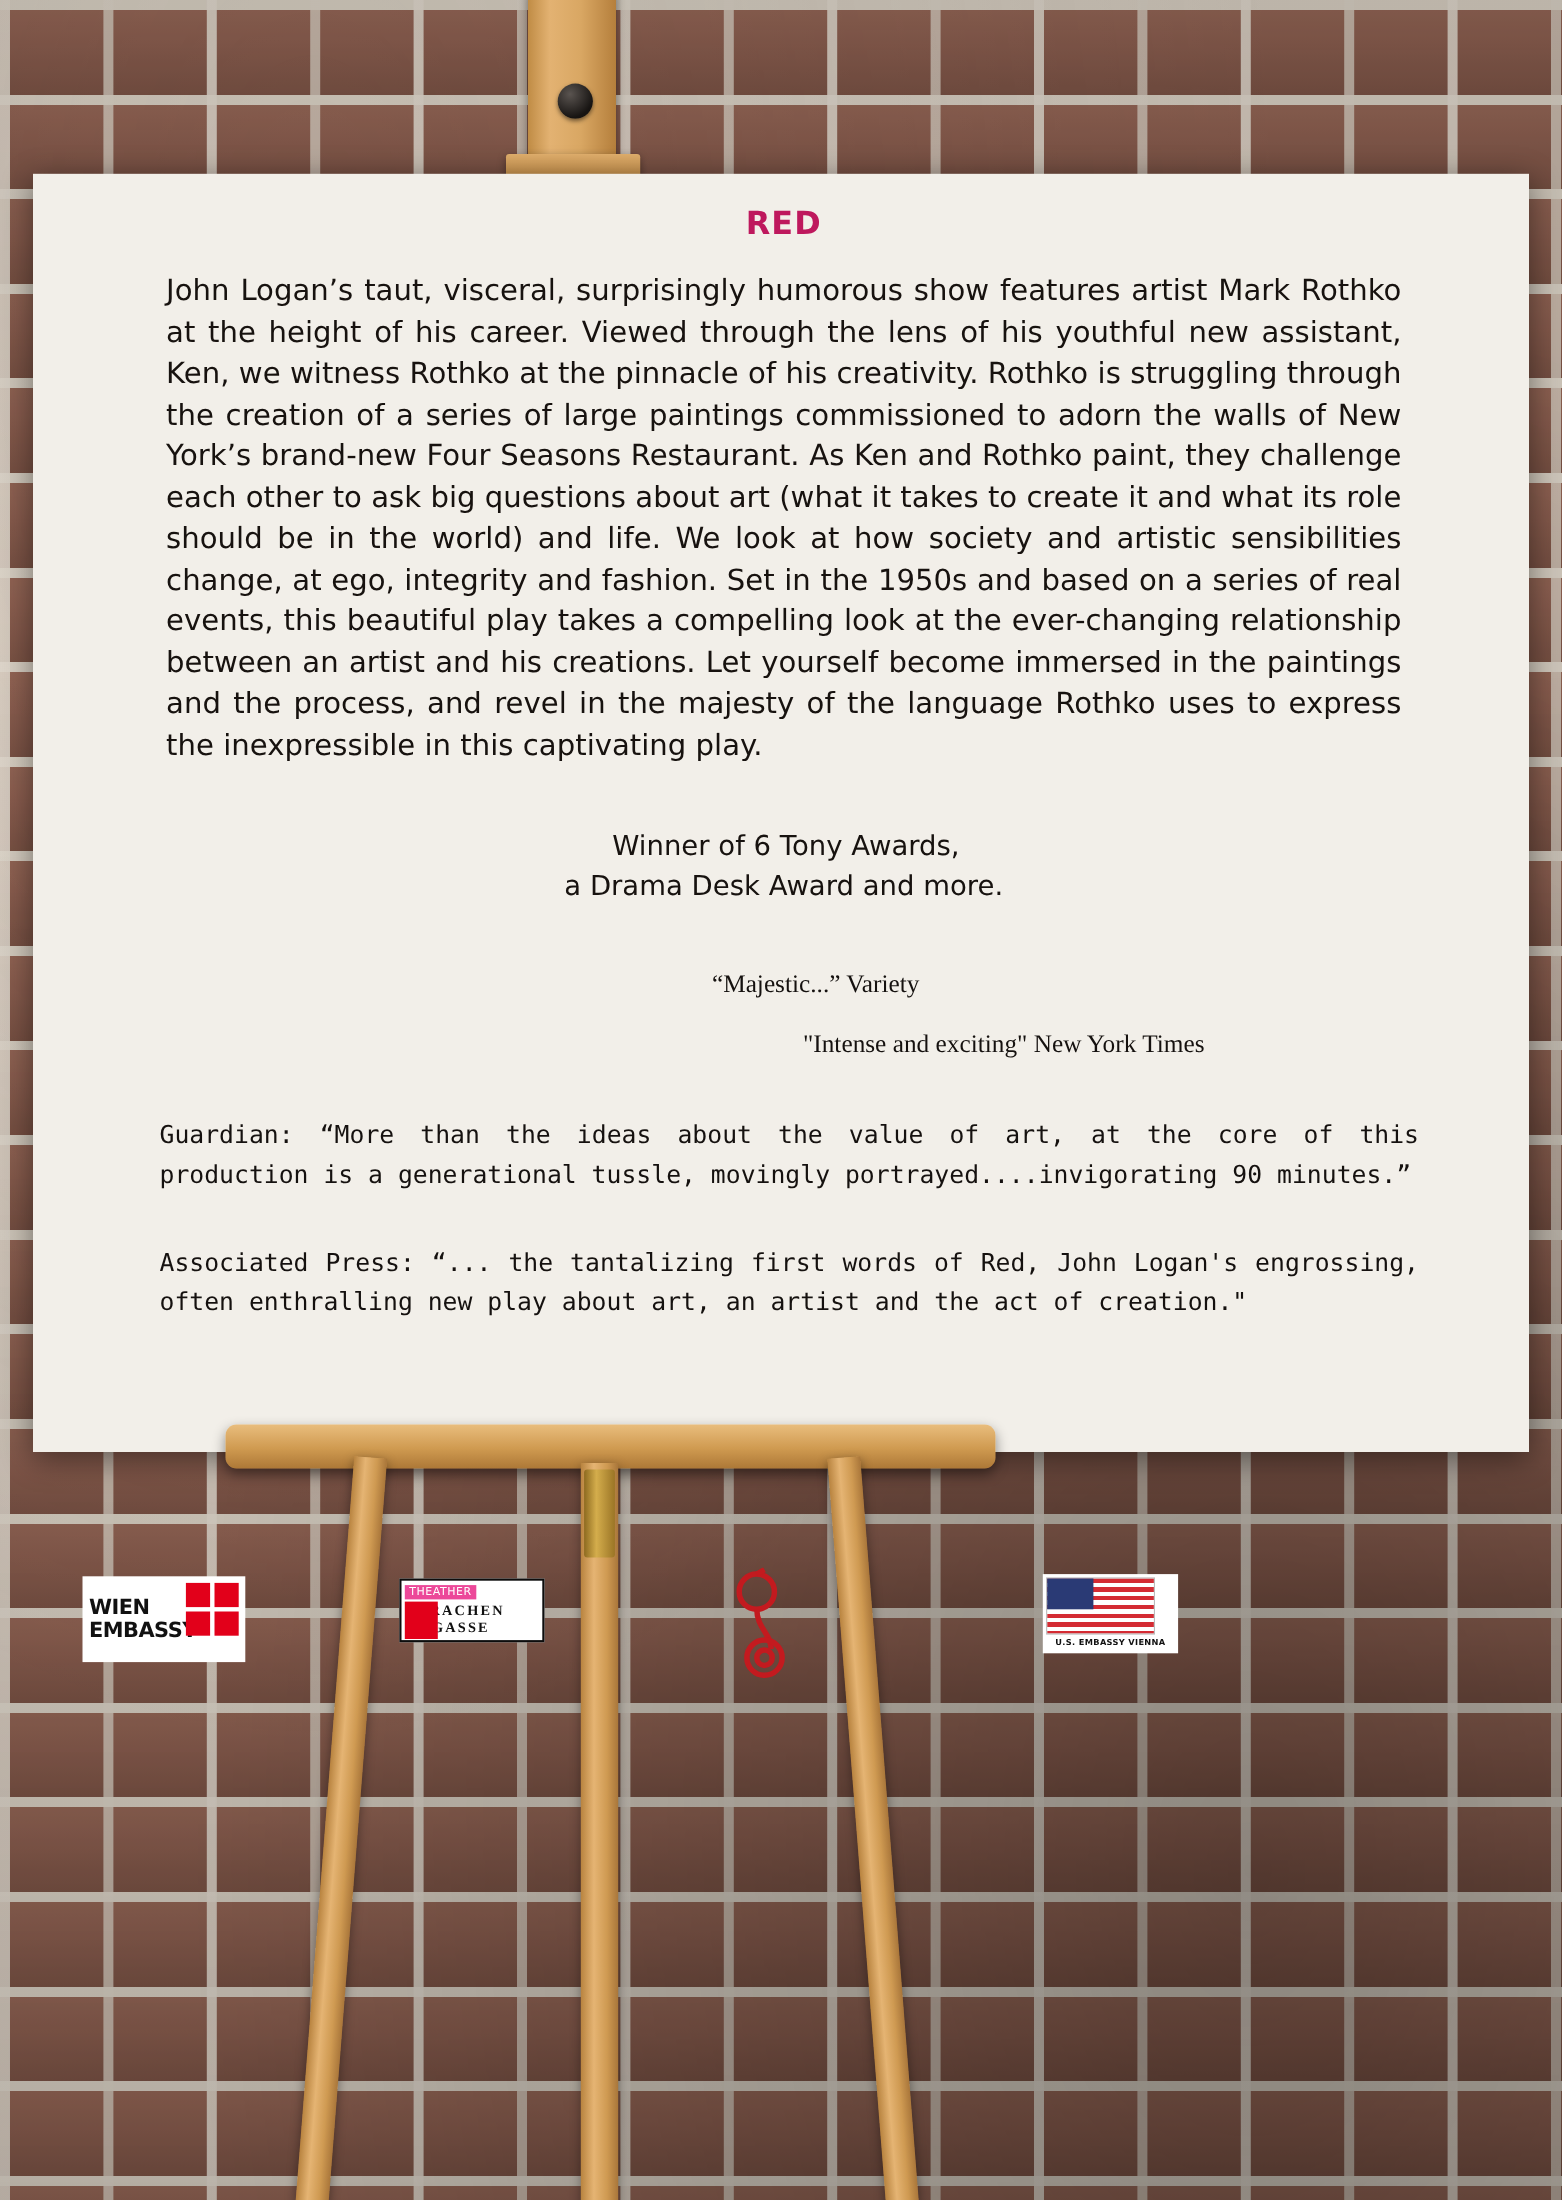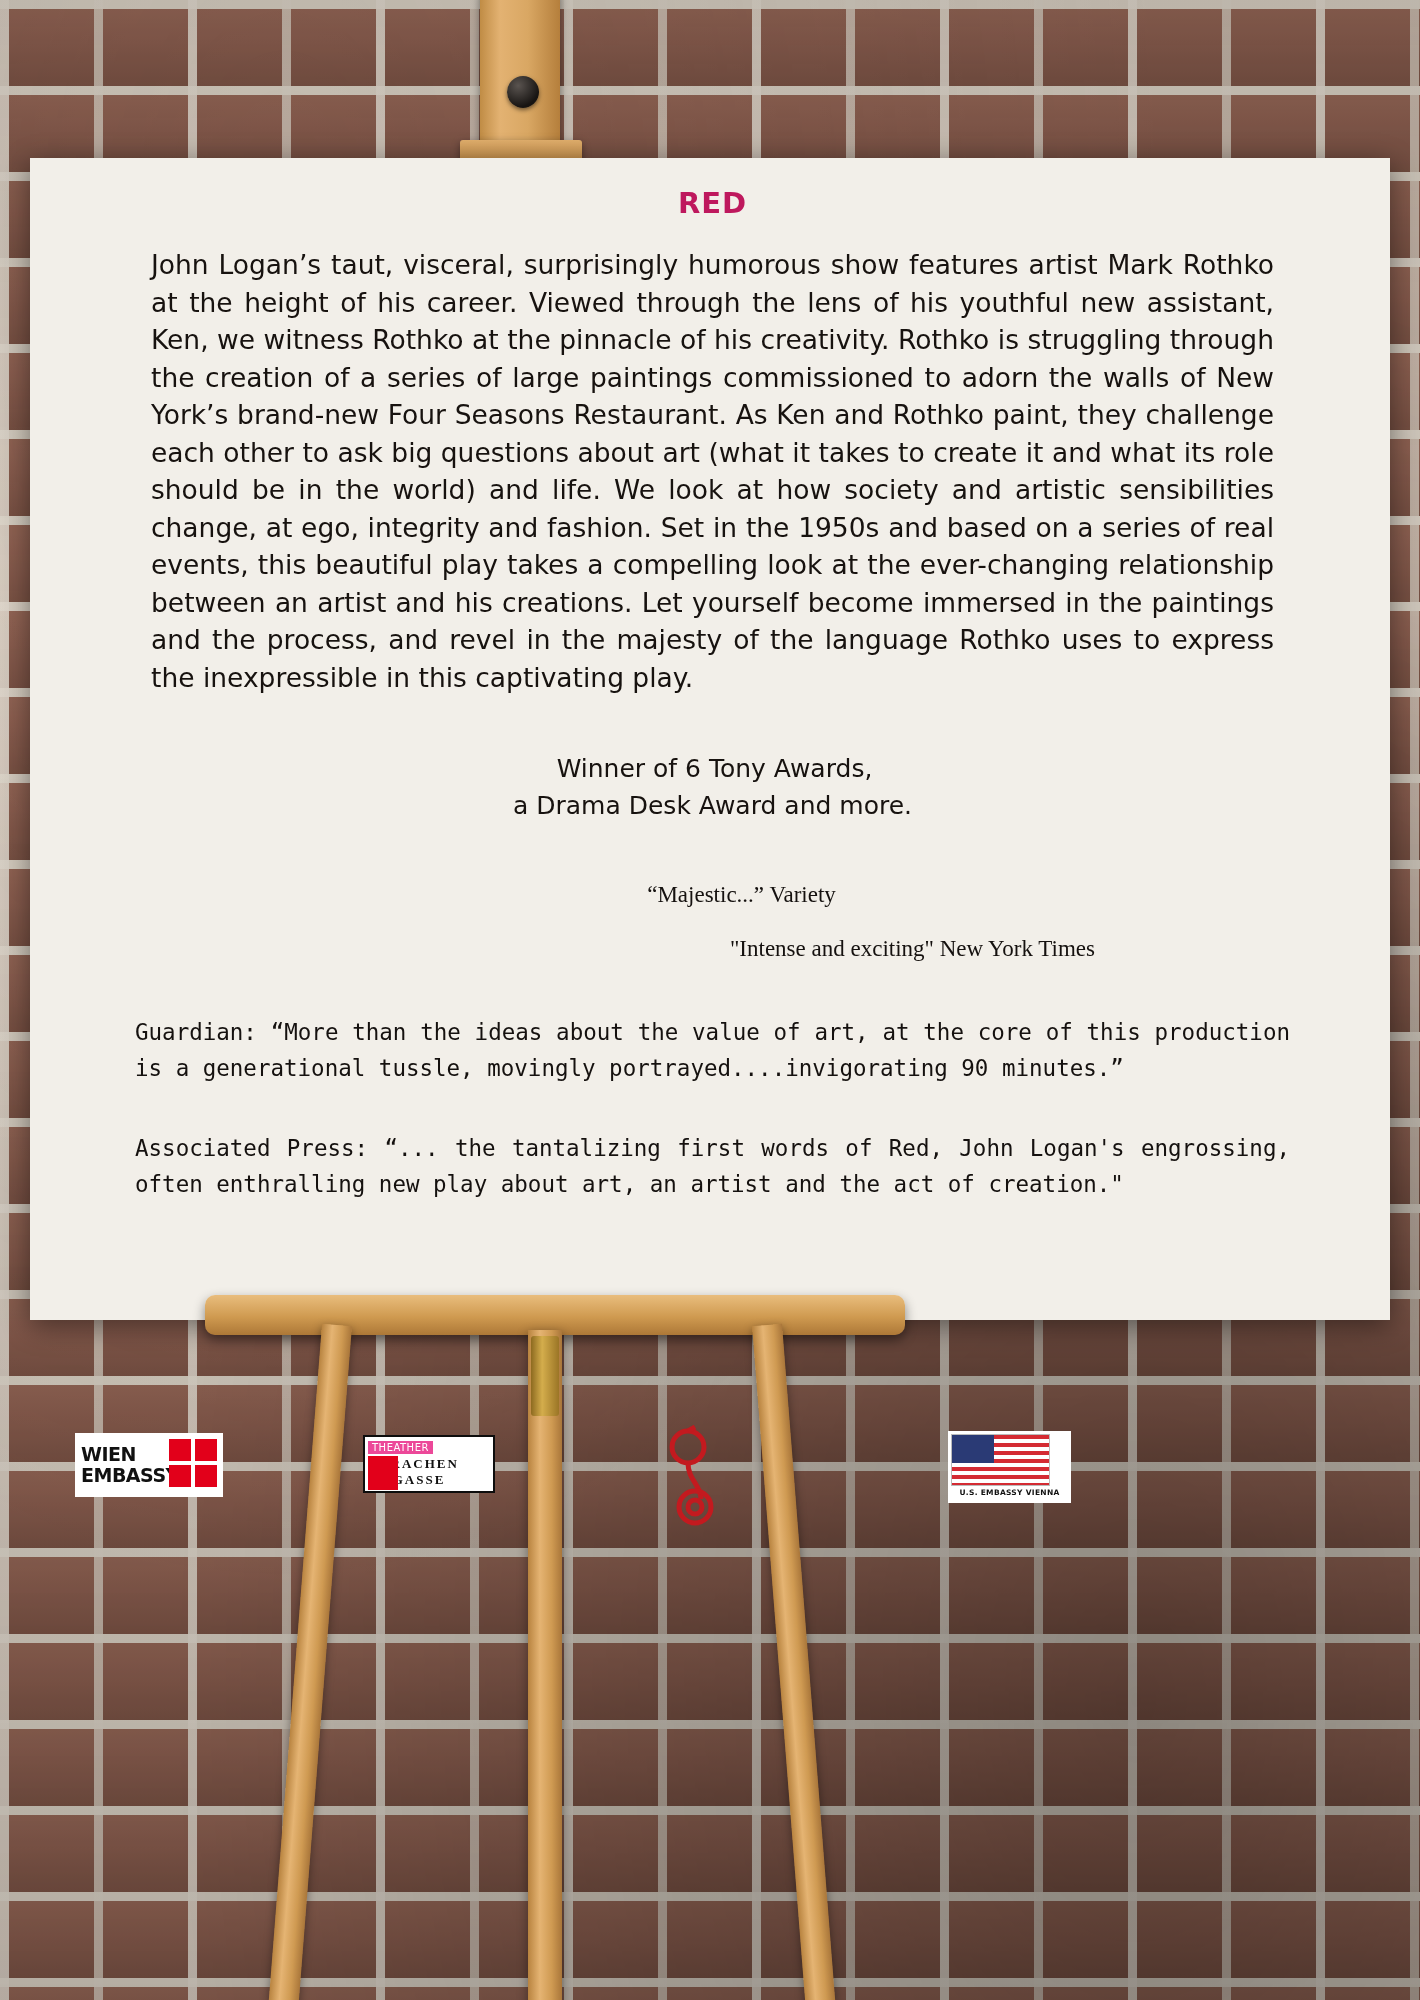--- a/index.html
+++ b/index.html
@@ -227,38 +227,39 @@
     padding-left: 400px;
     margin-top: 28px;
   }
   .quote-block {
     margin-top: 52px;
     font-family: "DejaVu Sans Mono", monospace;
     font-size: 22.5px;
     line-height: 36px;
     text-align: justify;
     color: #15110f;
+    margin-left: 10px;
   }
   .quote-block + .quote-block { margin-top: 44px; }
 
   
   .logos {
     position: absolute;
     left: 0;
     right: 0;
     top: 1425px;
     height: 110px;
   }
 
   .logo-wien {
     position: absolute;
     left: 75px;
     top: 8px;
     width: 148px;
-    height: 64px;
+    height: 78px;
     background: #ffffff;
     display: flex;
     align-items: center;
   }
   .wien-text {
     font-family: "DejaVu Sans", sans-serif;
     font-weight: bold;
     font-size: 19px;
     line-height: 21px;
     color: #111;

